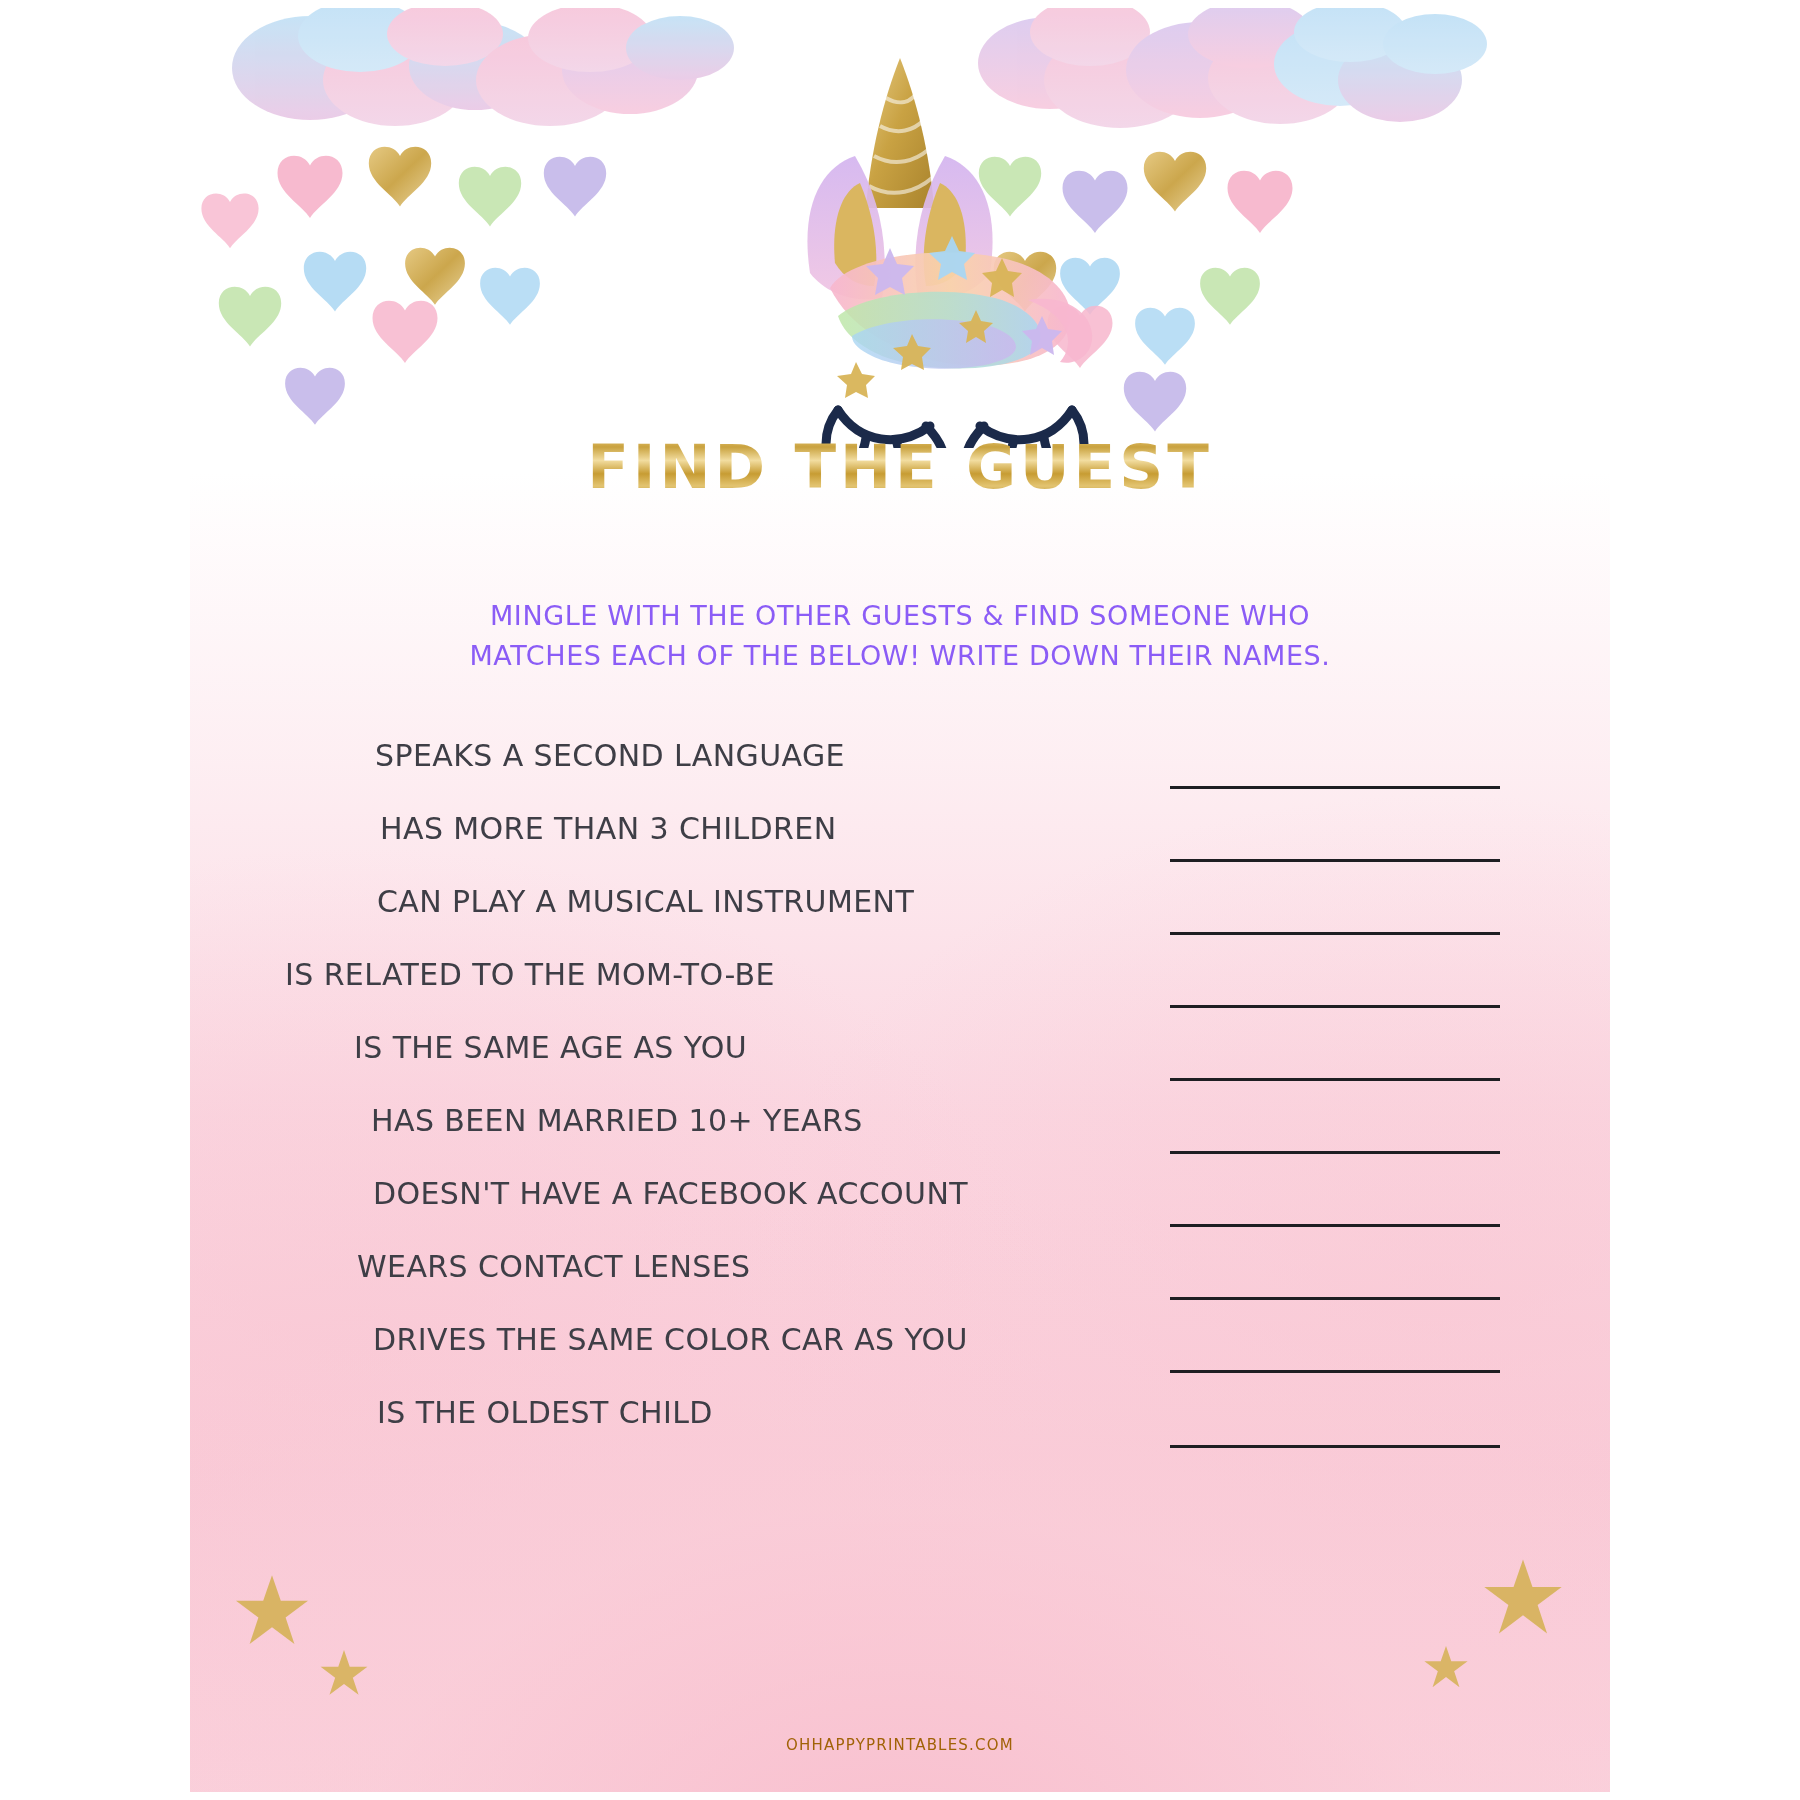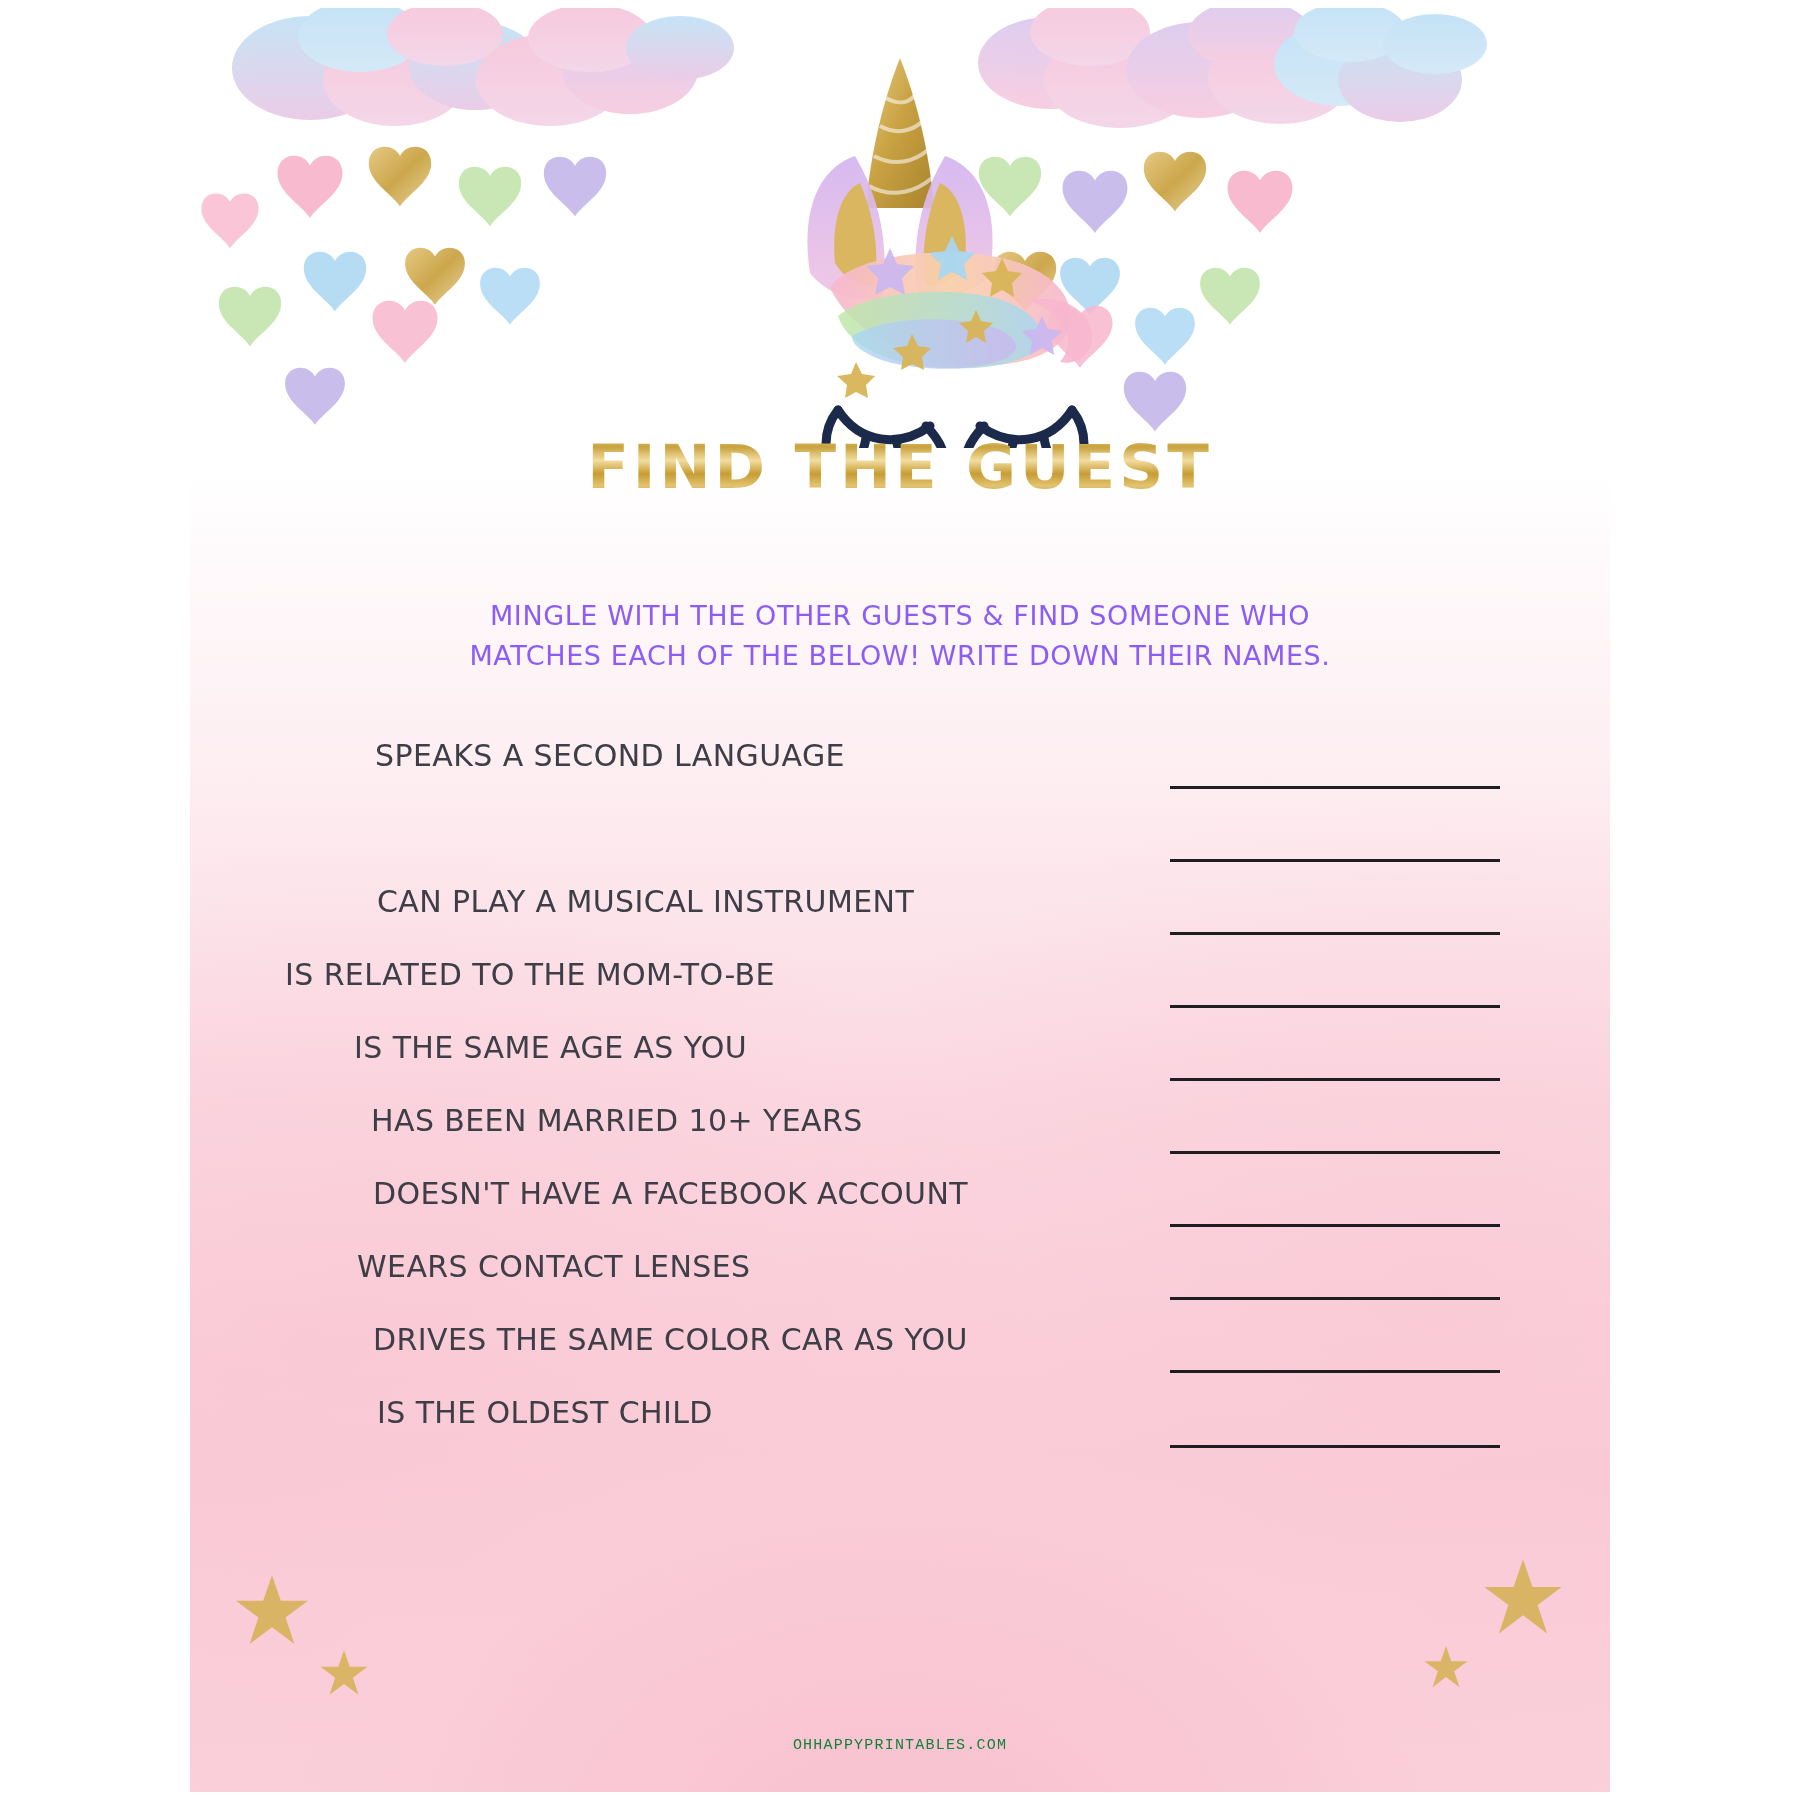--- a/index.html
+++ b/index.html
@@ -110,24 +110,23 @@
   .r6 .label { margin-left: 88px; }  .r6 .line { top: 48px; }
   .r7 .label { margin-left: 72px; }  .r7 .line { top: 48px; }
   .r8 .label { margin-left: 88px; }  .r8 .line { top: 48px; }
   .r9 .label { margin-left: 92px; }  .r9 .line { top: 50px; }
 
   .footer {
     position: absolute;
     left: 0; right: 0;
     bottom: 38px;
     text-align: center;
-    color: #15803d;
+    color: #a16207;
     font-size: 15px;
     letter-spacing: 1.2px;
-    font-family: Liberation Mono, monospace;
   }
 
   .star { position: absolute; }
 </style>
 </head>
 <body>
 
 <div class="page">
   <div class="wash"></div>
 
@@ -293,20 +292,21 @@
     <div>MINGLE WITH THE OTHER GUESTS &amp; FIND SOMEONE WHO</div>
     <div>MATCHES EACH OF THE BELOW! WRITE DOWN THEIR NAMES.</div>
   </div>
 
   <div class="list">
     <div class="row r0">
       <span class="label">SPEAKS A SECOND LANGUAGE</span>
       <span class="line"></span>
     </div>
     <div class="row r1">
+      <span class="label">HAS MORE THAN 3 CHILDREN</span>
       <span class="line"></span>
     </div>
     <div class="row r2">
       <span class="label">CAN PLAY A MUSICAL INSTRUMENT</span>
       <span class="line"></span>
     </div>
     <div class="row r3">
       <span class="label">IS RELATED TO THE MOM-TO-BE</span>
       <span class="line"></span>
     </div>

